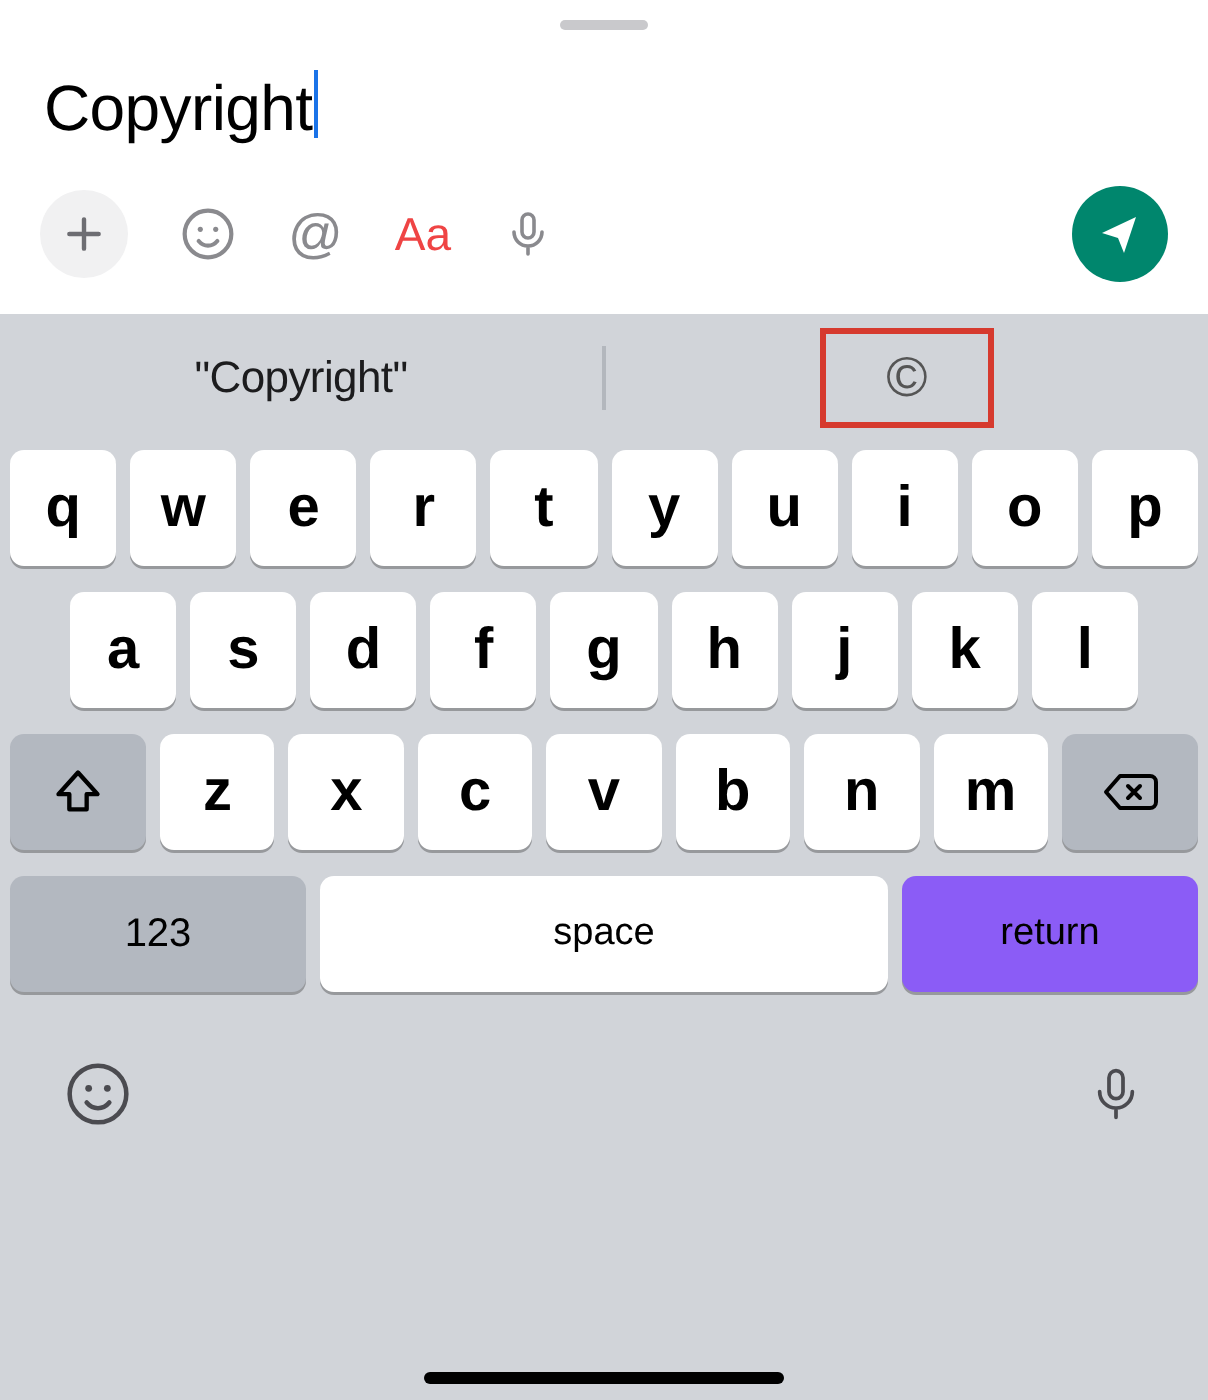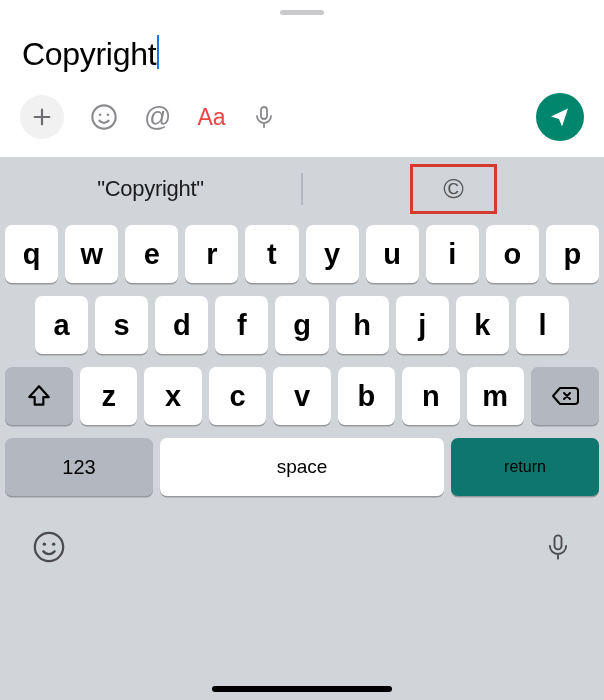--- a/index.html
+++ b/index.html
@@ -119,23 +119,23 @@
   .key.switch {
     background:#b3b8c0;
     flex:0 0 148px;
     font-size:20px; font-weight:400;
   }
   .key.space {
     flex:1;
     font-size:19px; font-weight:400;
   }
   .key.return {
-    background:#0f766e;
+    background:#8b5cf6;
     flex:0 0 148px;
-    font-size:16px; font-weight:400;
+    font-size:19px; font-weight:400;
   }
   .kb-footer {
     display:flex;
     justify-content:space-between;
     align-items:center;
     padding: 20px 32px 0 32px;
   }
   .kb-footer .ficon { color:#4b4b50; }
   .home-indicator {
     position:absolute;

